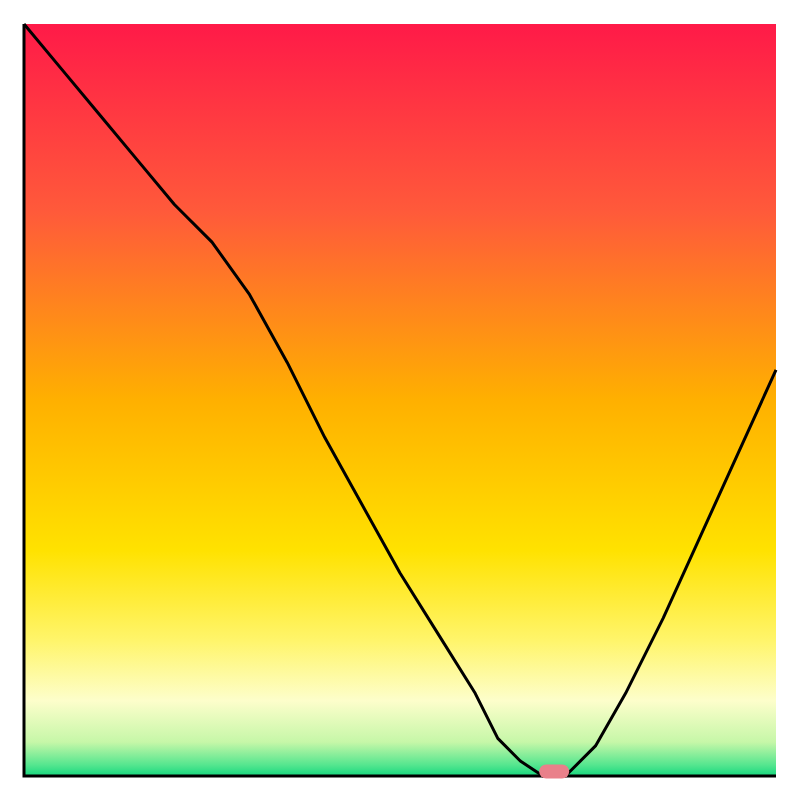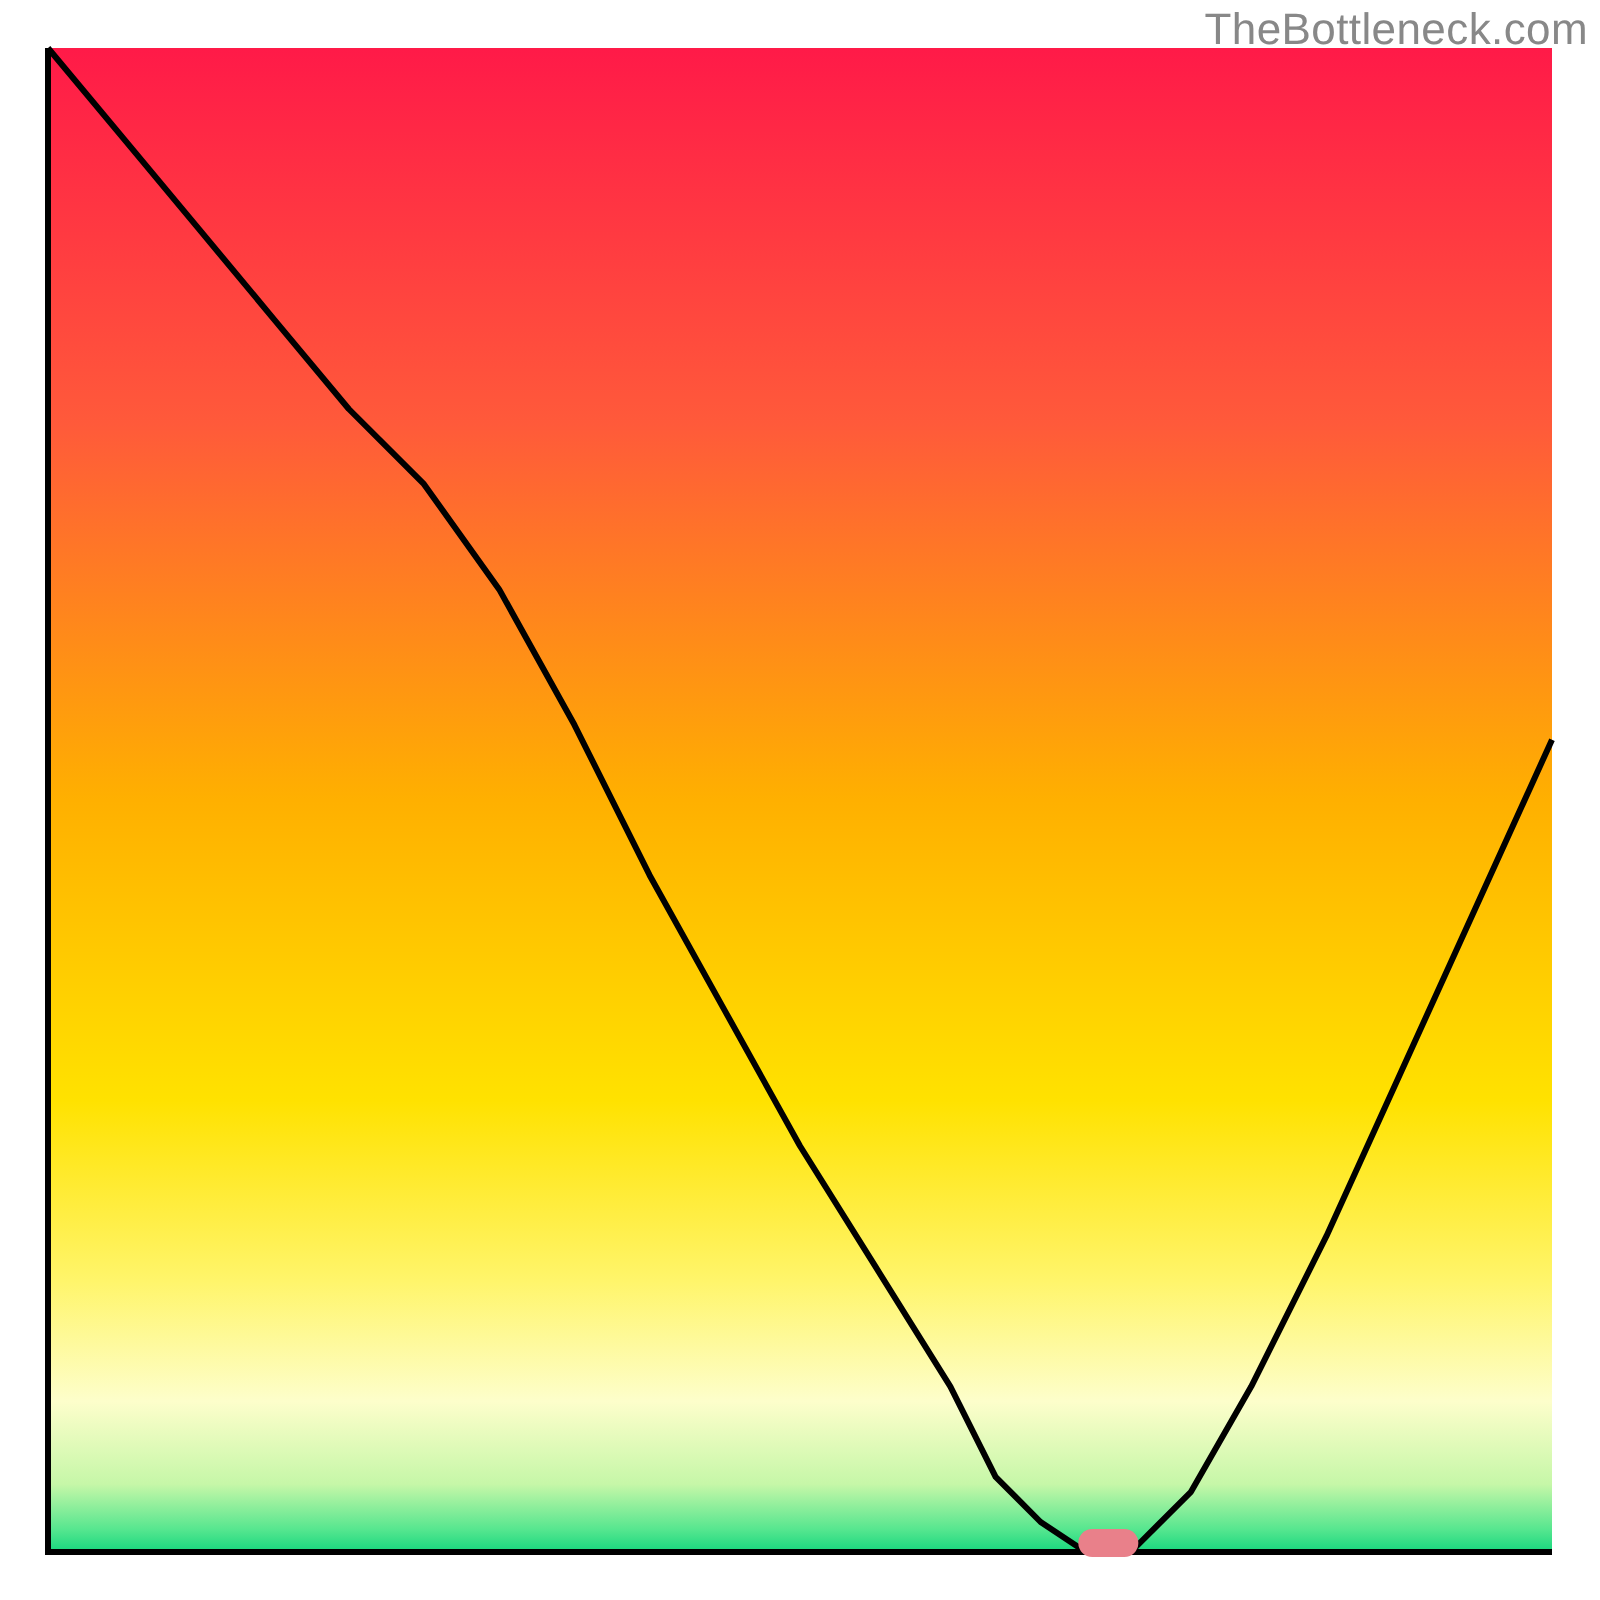--- a/index.html
+++ b/index.html
@@ -27,21 +27,20 @@
     font-size: 22px;
     font-weight: 500;
     letter-spacing: 0.2px;
     user-select: none;
   }
 </style>
 </head>
 <body>
 
 <div class="chart-wrap">
-  <span class="watermark">TheBottleneck.com</span>
 
   <svg id="plot" width="800" height="800" viewBox="0 0 800 800">
     <defs>
       <linearGradient id="bg-grad" x1="0" y1="0" x2="0" y2="1">
           <stop offset="0%" stop-color="#ff1a48"></stop>
           <stop offset="25%" stop-color="#ff5a3a"></stop>
           <stop offset="50%" stop-color="#ffb000"></stop>
           <stop offset="70%" stop-color="#ffe200"></stop>
           <stop offset="82%" stop-color="#fff56b"></stop>
           <stop offset="90%" stop-color="#fdfecb"></stop>

